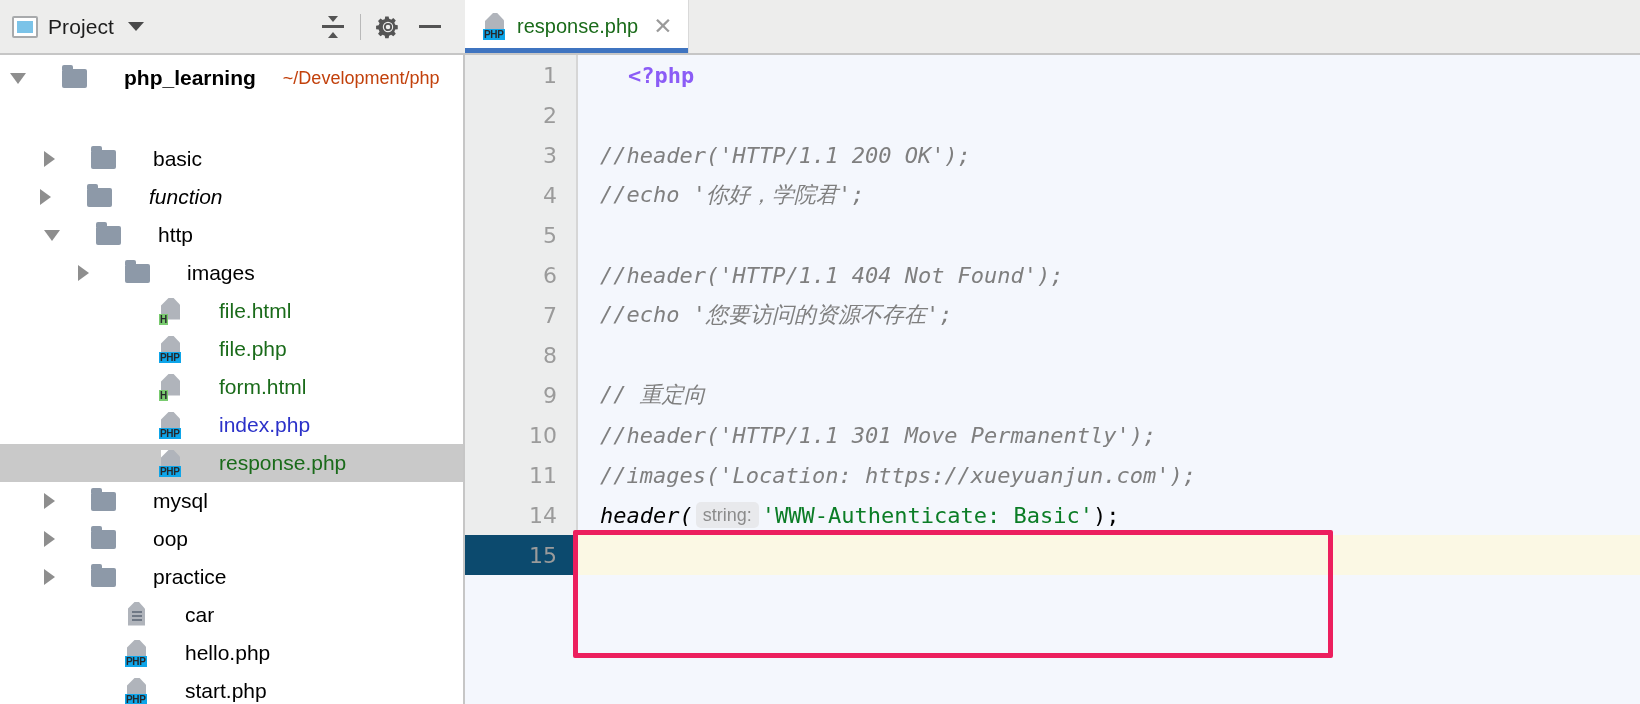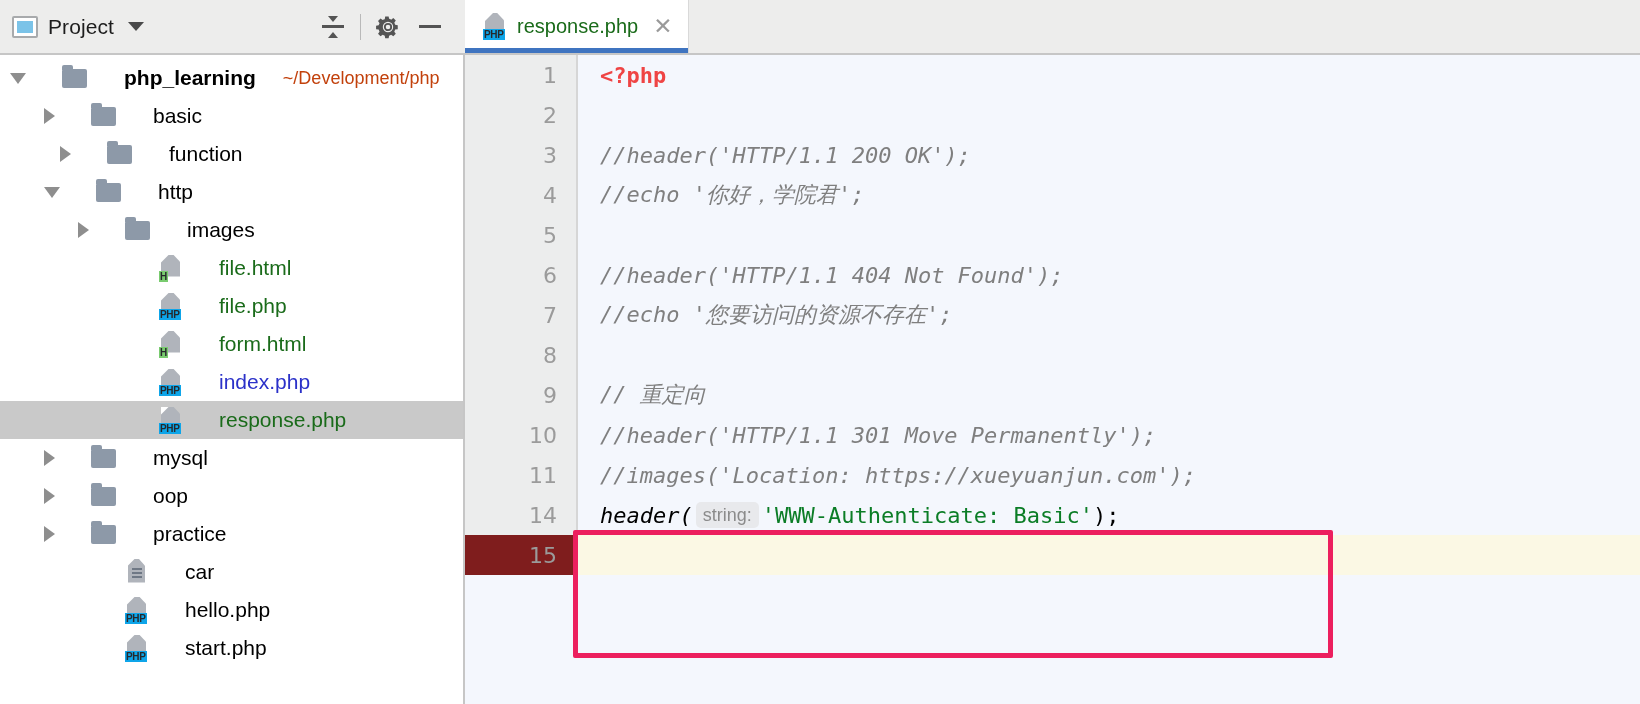--- a/index.html
+++ b/index.html
@@ -183,41 +183,41 @@
     background: #f4f7fd;
     position: relative;
     overflow: hidden;
   }
   .code-area { position: relative; }
   .line {
     position: relative;
     height: 40px;
     display: flex; align-items: center;
   }
-  .line.current .gutter-cell { background: #7f1d1d; }
+  .line.current .gutter-cell { background: #0c4a6e; }
   .line.current .code-cell  { background: #fbf8e4; }
   .gutter-cell {
     width: 113px; flex: 0 0 113px; height: 40px;
     background: #eceded;
     border-right: 2px solid #d6d6d6;
     display: flex; align-items: center; justify-content: flex-end;
     padding-right: 19px;
     font-family: "DejaVu Sans", sans-serif;
     font-size: 22px; color: #9b9b9b;
   }
   .code-cell {
     flex: 1 1 auto; height: 40px;
     display: flex; align-items: center;
     padding-left: 22px;
     font-family: "DejaVu Sans Mono", monospace;
     font-size: 22px;
     white-space: pre;
     color: #000000;
   }
-  .tok-php    { color: #ef4444; font-weight: bold; }
+  .tok-php    { color: #8b5cf6; font-weight: bold; margin-left: 28px; }
   .tok-cmt    { color: #7f7f7f; font-style: italic; }
   .tok-fn     { color: #000000; font-style: italic; }
   .tok-str    { color: #0b7d26; }
   .tok-plain  { color: #000000; }
   .hint {
     display: inline-block;
     background: #e8e9ec;
     color: #8b8b8b;
     border-radius: 5px;
     font-family: "Liberation Sans", sans-serif;
@@ -287,26 +287,26 @@
 
   <div class="body-row">
 
     <div class="tree" id="tree">
         <div class="node" style="padding-left: 10px;">
           <span class="arrow down"></span>
           <span class="folder-ico"></span>
           <span class="label-black label-bold">php_learning</span>
           <span class="path-hint">~/Development/php</span>
         </div>
-        <div class="node" style="padding-left: 44px;">
+        <div class="node" style="padding-left: 44px; margin-top: 43px;">
           <span class="arrow right"></span>
           <span class="folder-ico"></span>
           <span class="label-black">basic</span>
         </div>
-        <div class="node" style="padding-left: 60px;">
+        <div class="node" style="padding-left: 40px; font-style: italic;">
           <span class="arrow right"></span>
           <span class="folder-ico"></span>
           <span class="label-black">function</span>
         </div>
         <div class="node" style="padding-left: 44px;">
           <span class="arrow down"></span>
           <span class="folder-ico"></span>
           <span class="label-black">http</span>
         </div>
         <div class="node" style="padding-left: 78px;">

